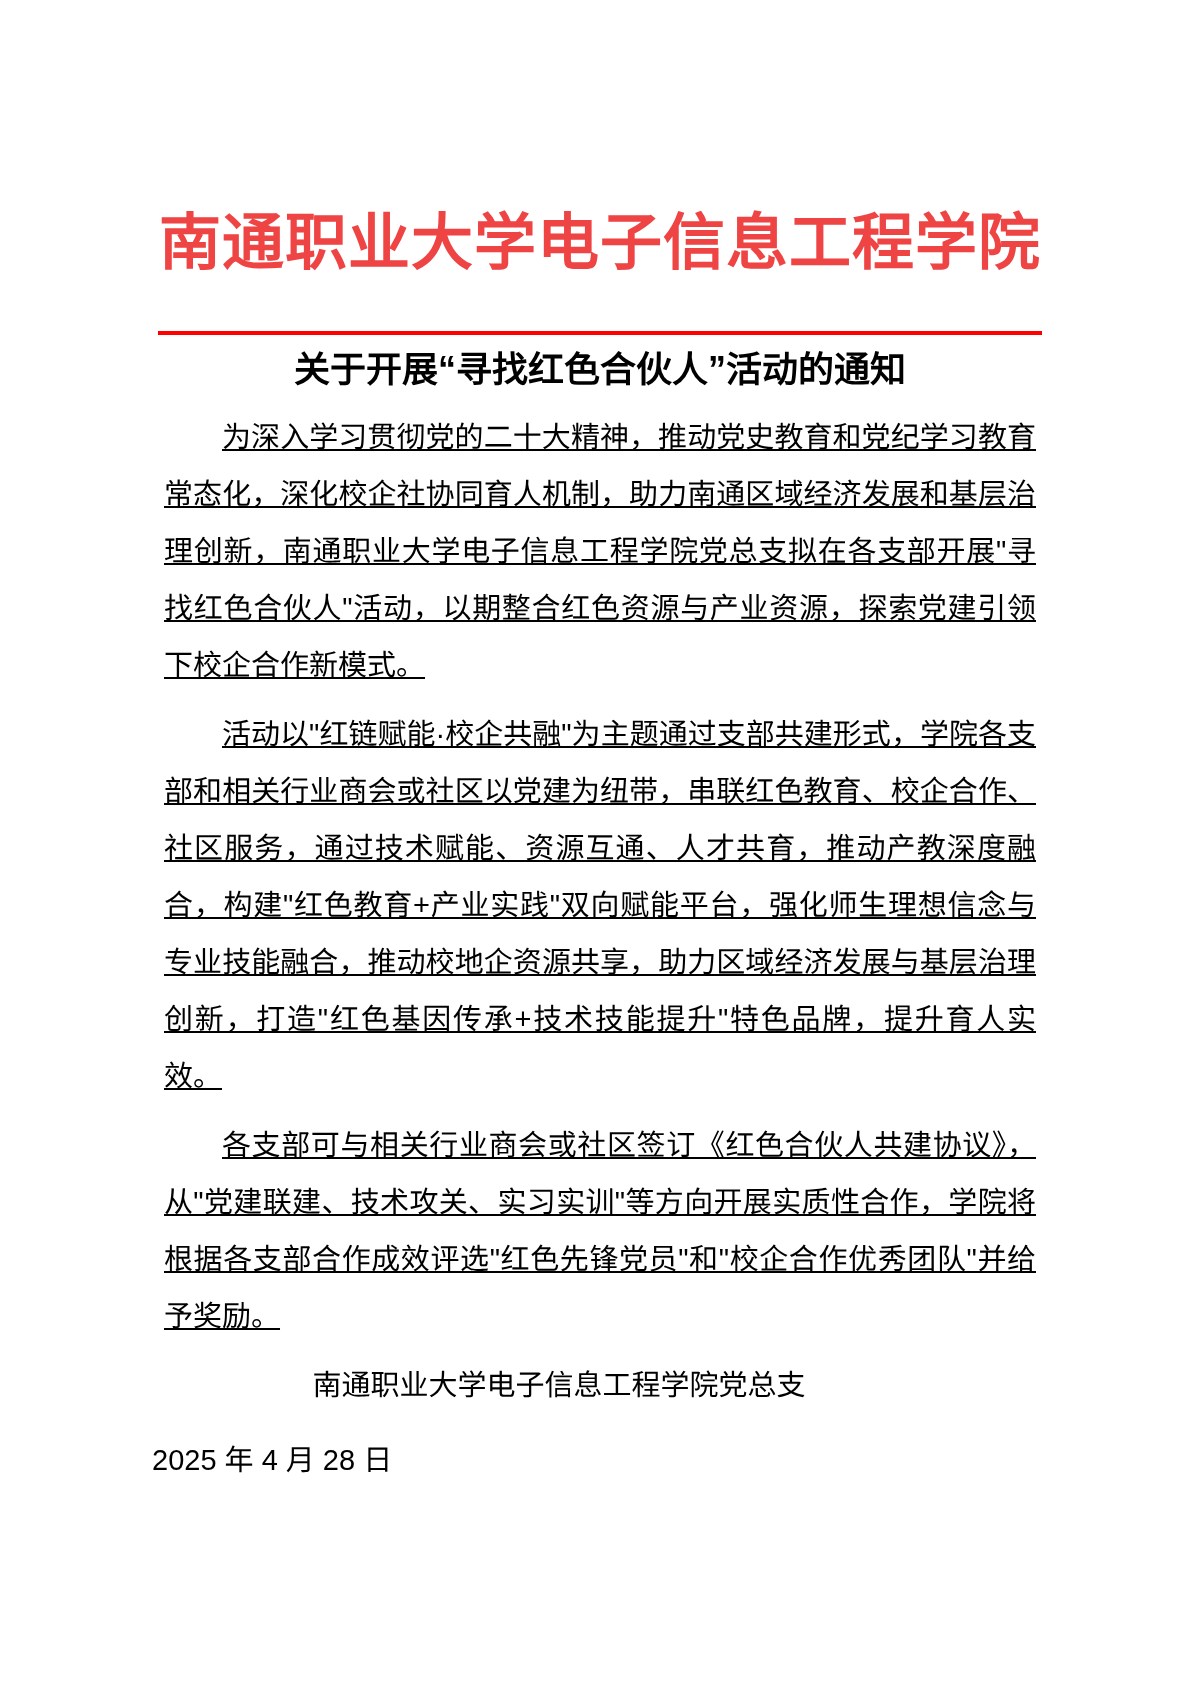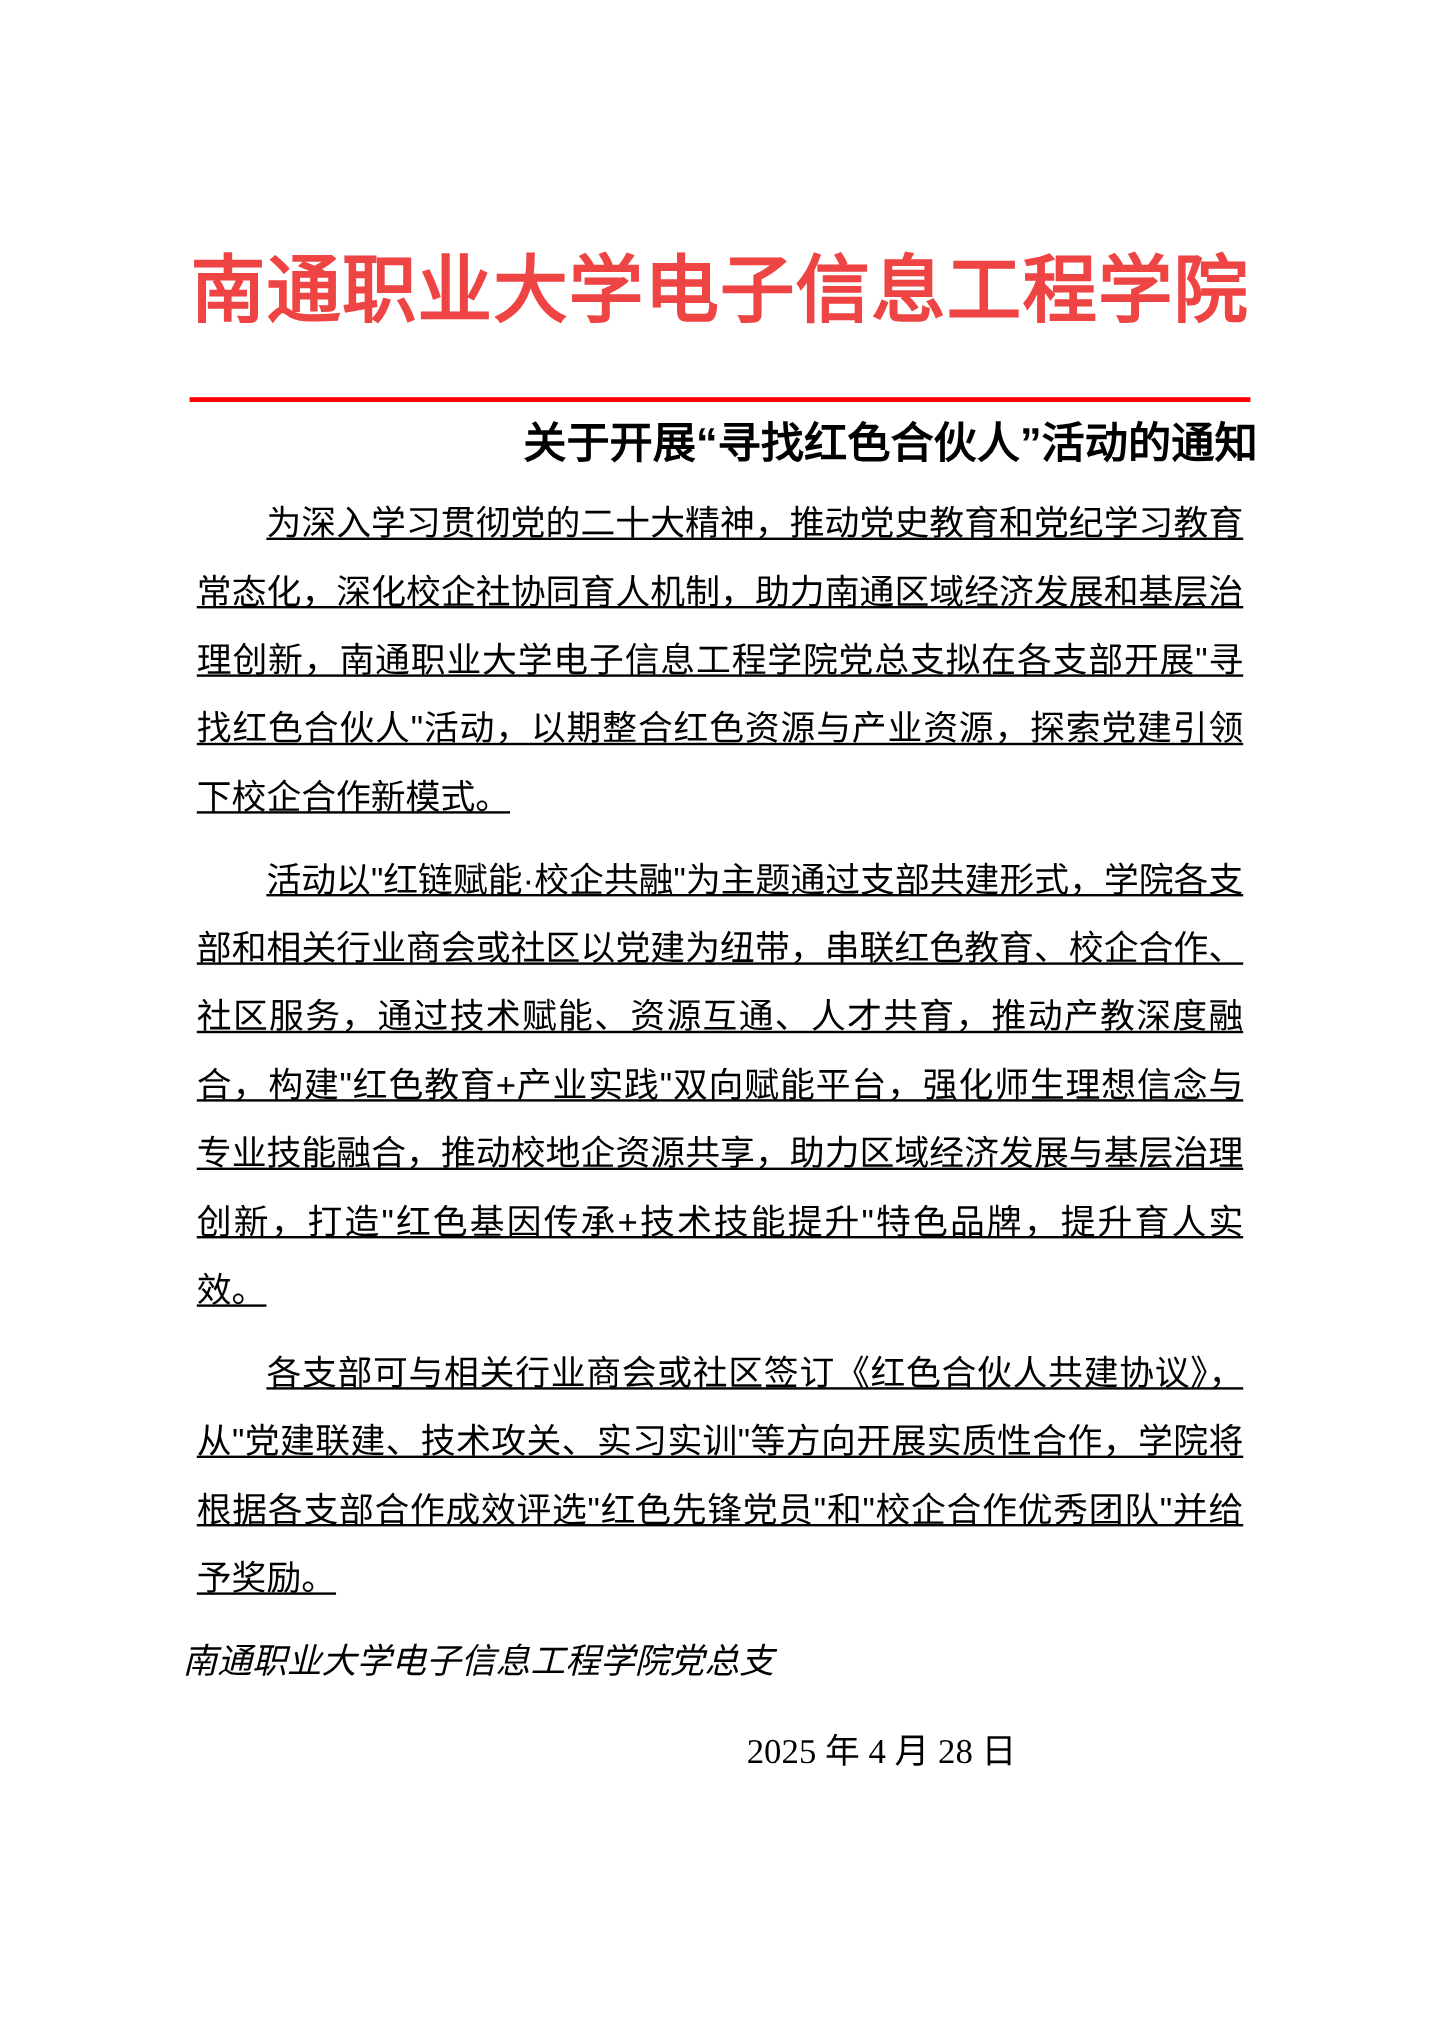--- a/index.html
+++ b/index.html
@@ -38,21 +38,21 @@
     width: 884px;
     margin: 55px auto 0 auto;
     background: #ff0000;
     border: none;
   }
   .notice-title {
     margin: 12px 0 16px 0;
     font-size: 36px;
     line-height: 46px;
     font-weight: bold;
-    text-align: right;
+    text-align: center;
     white-space: nowrap;
   }
   .salutation {
     margin: 10px 0 6px 0;
     font-size: 29px;
     line-height: 57px;
   }
   .body-para {
     margin: 12px;
     font-size: 29px;
@@ -62,33 +62,30 @@
     text-indent: 2em;
     text-decoration: underline;
   }
   .body-para.first {
     margin-top: 8px;
   }
   .signature {
     margin: 10px 0 0 0;
     font-size: 29px;
     line-height: 57px;
-    text-align: left;
+    text-align: center;
     padding-right: 82px;
     white-space: nowrap;
-    font-style: italic;
   }
   .date-line {
     margin: 18px 0 0 0;
     font-size: 29px;
     line-height: 57px;
-    text-align: right;
     padding-right: 201px;
     white-space: nowrap;
-    font-family: Liberation Serif, serif;
   }
 </style>
 </head>
 <body>
 
 <div class="page">
 
   <h1 class="org-title">南通职业大学电子信息工程学院</h1>
 
   <div class="red-rule"></div>

